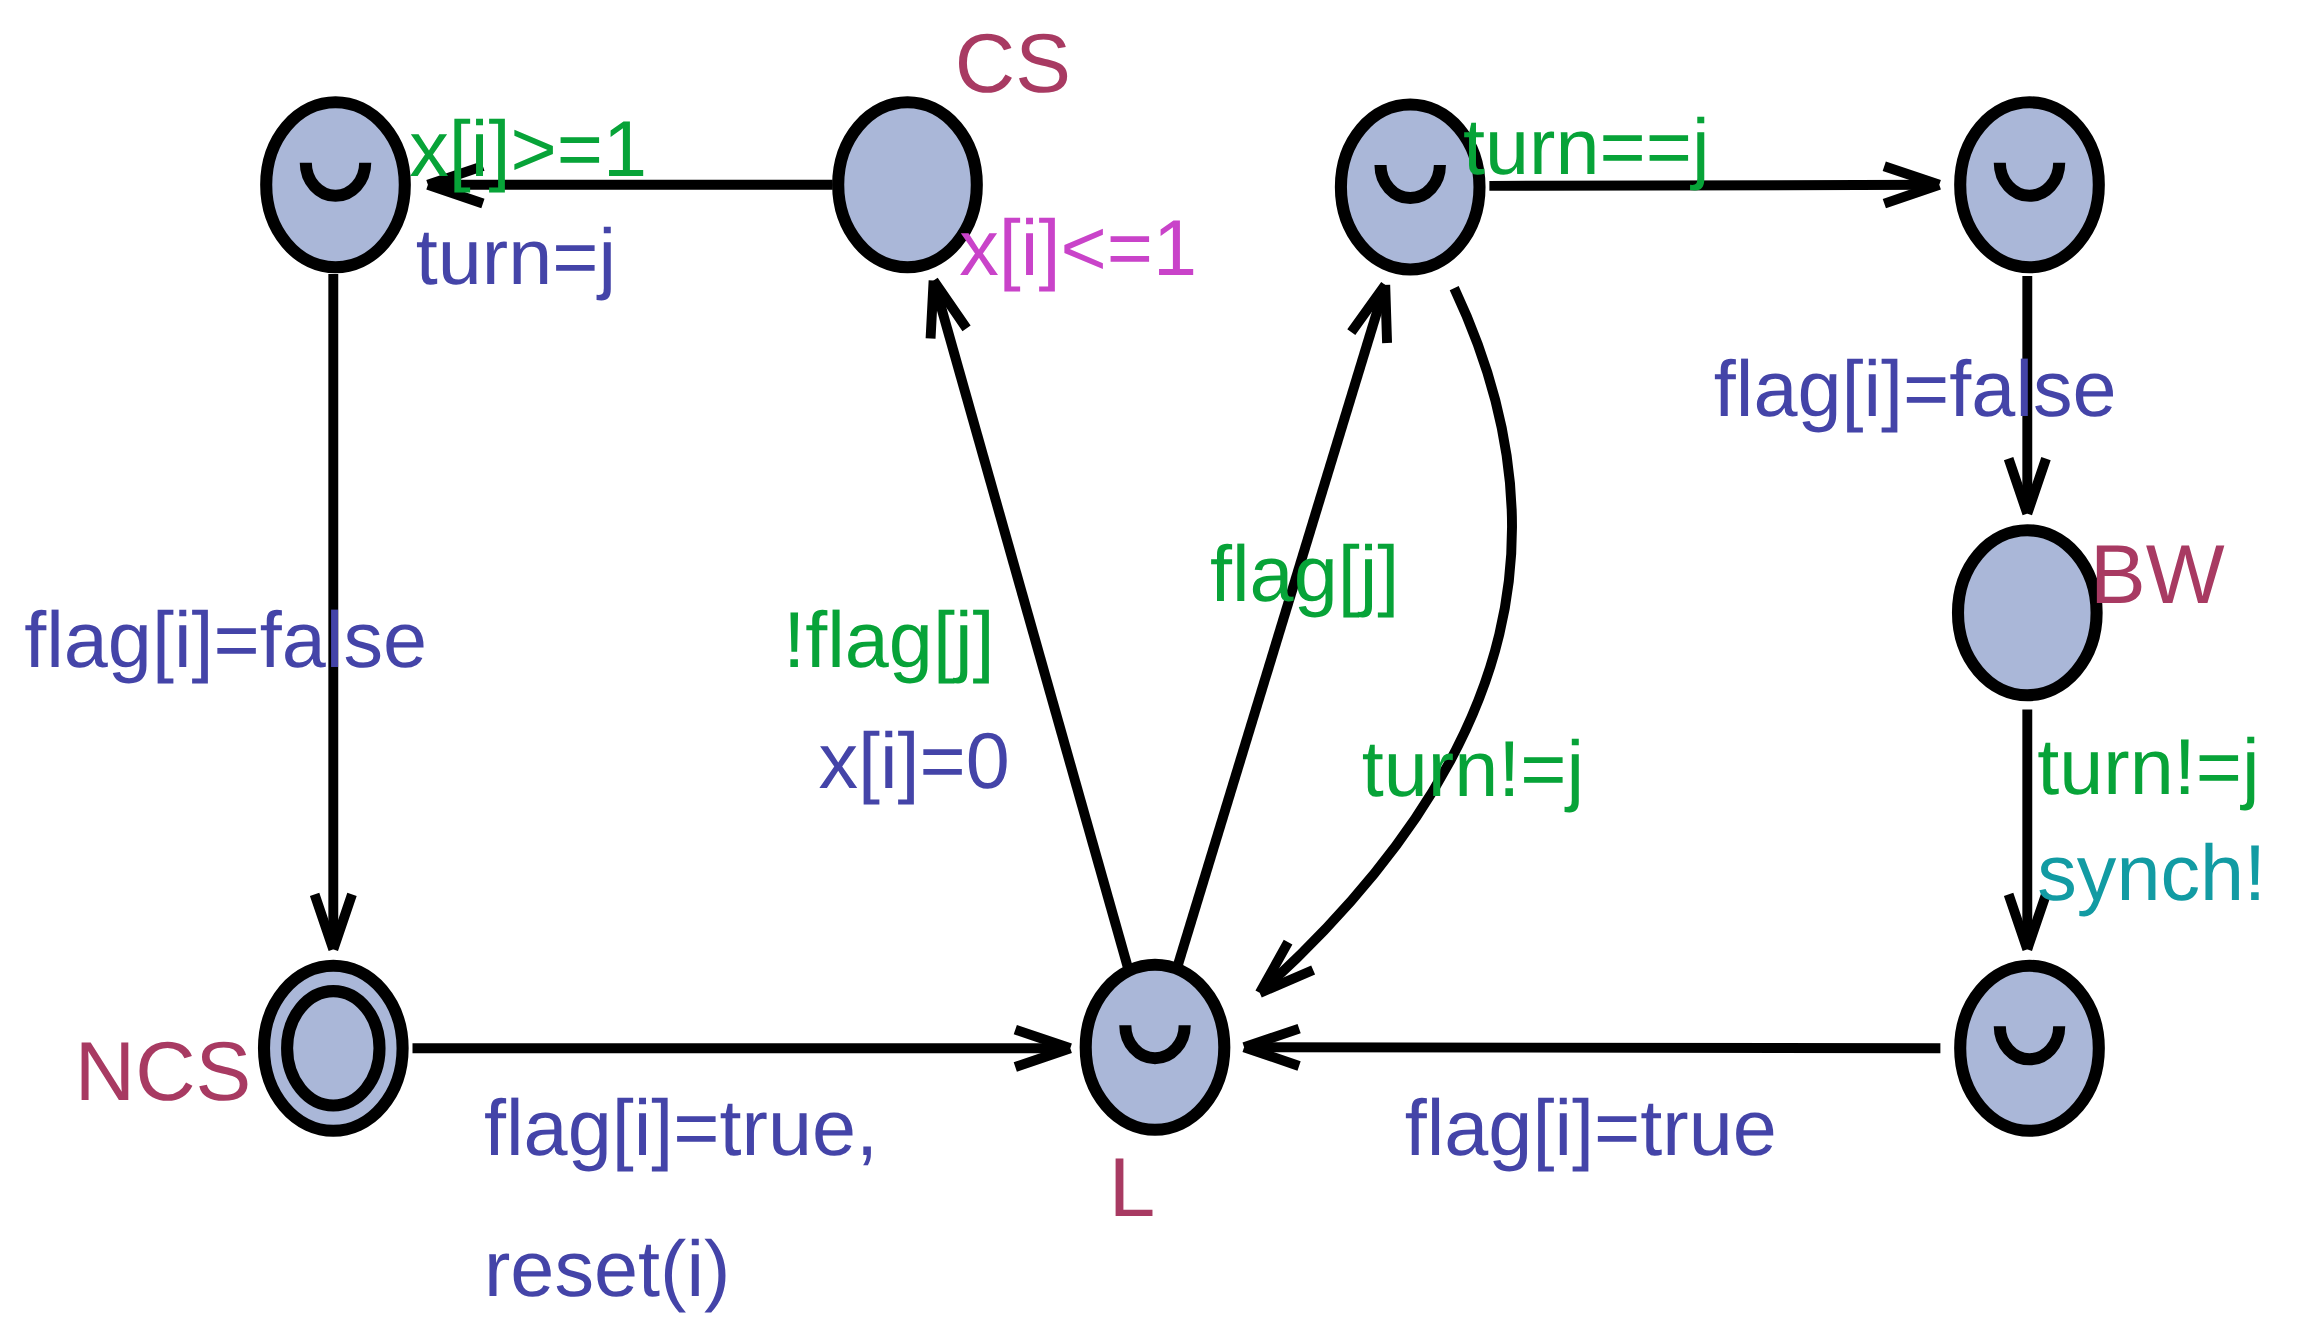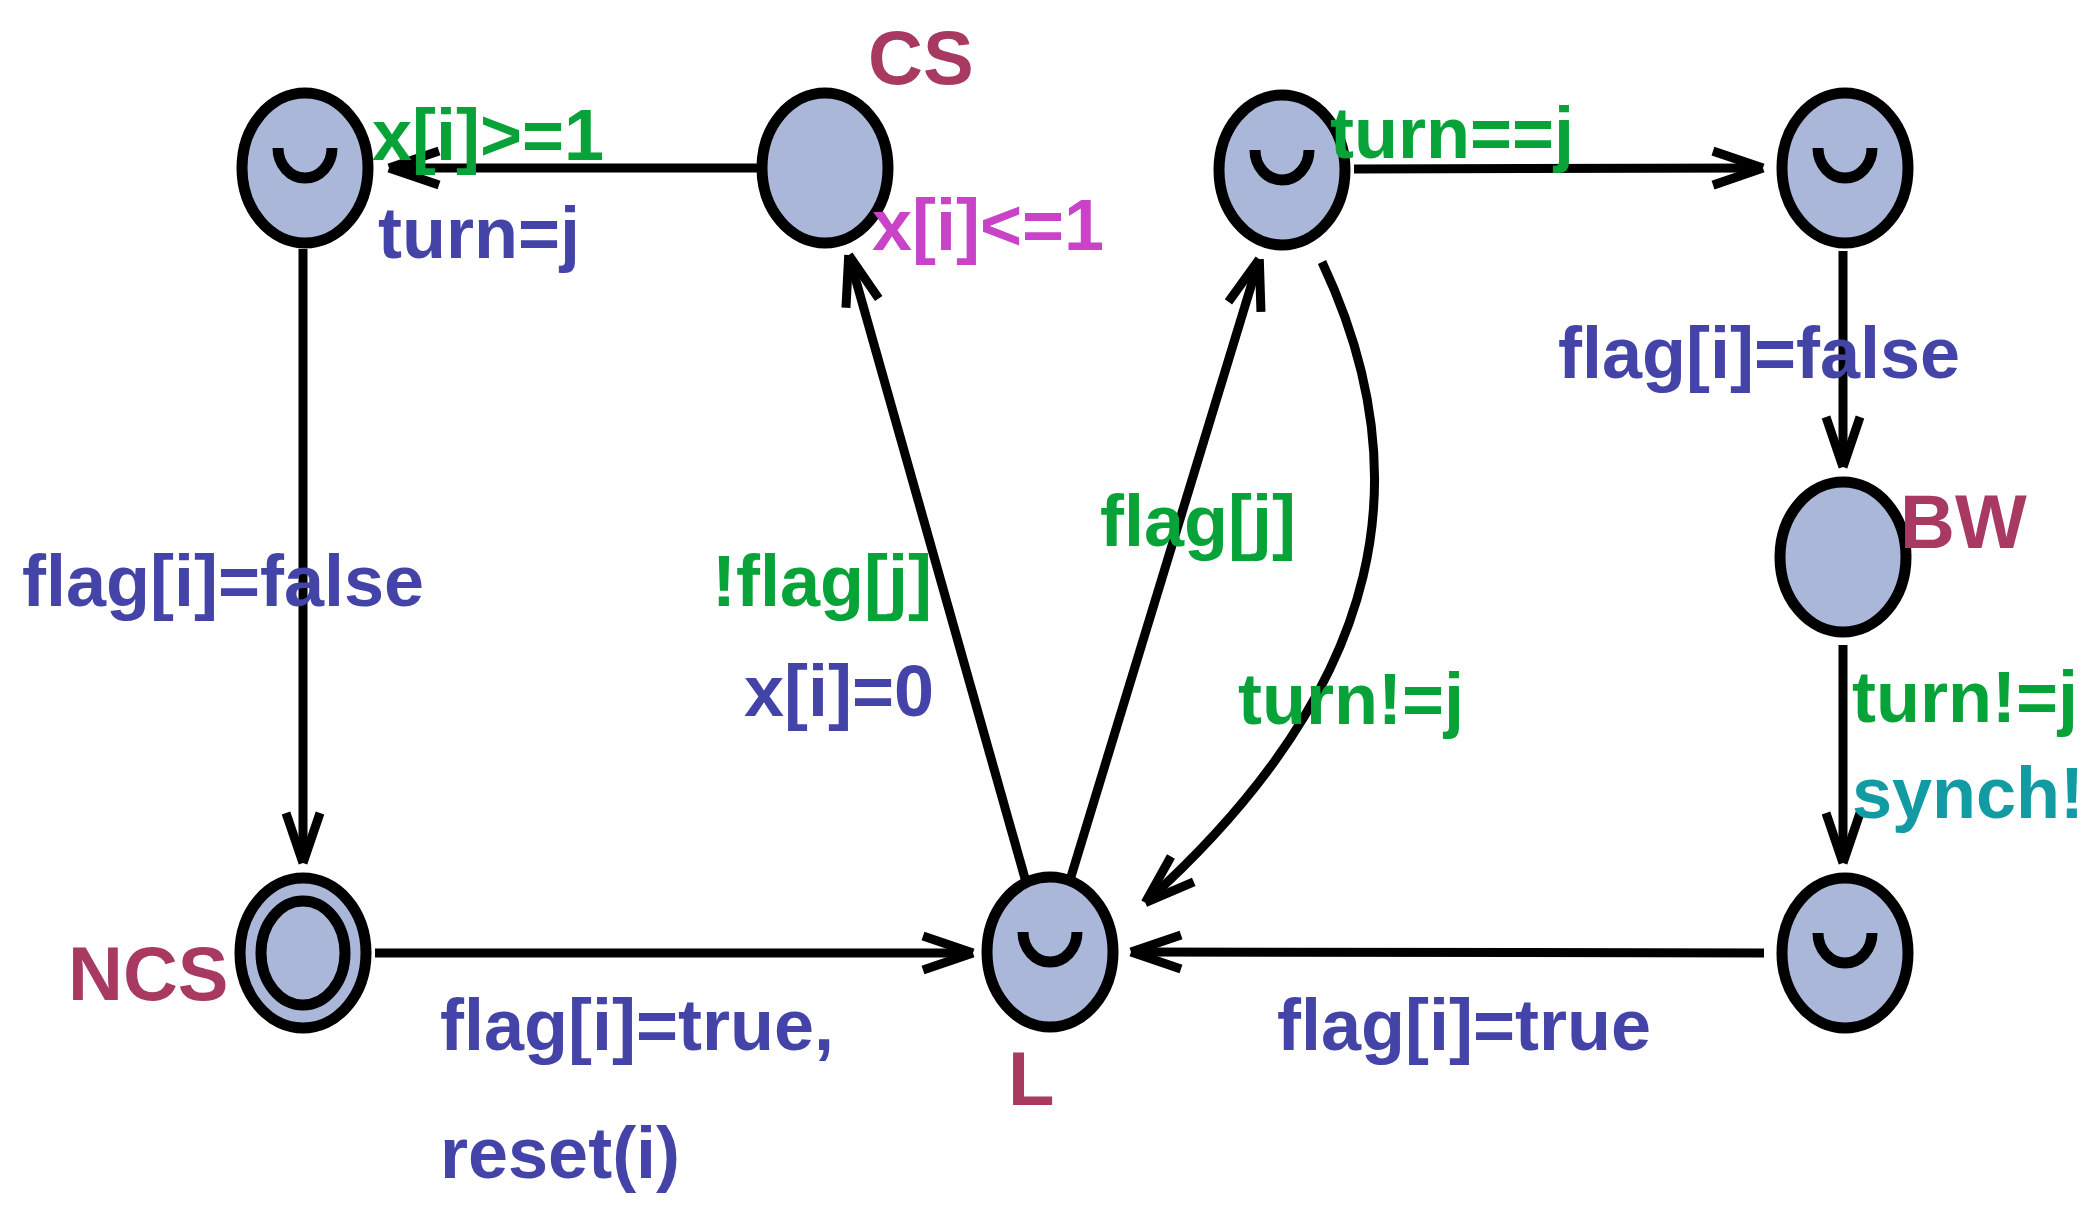--- a/index.html
+++ b/index.html
@@ -1,16 +1,16 @@
 <!DOCTYPE html>
 <html><head>
 <meta charset="utf-8">
 <style>
   html,body{margin:0;padding:0;background:#ffffff;}
-  .canvas-wrap{width:2088px;height:1219px;position:relative;background:#ffffff;overflow:hidden;font-weight:bold;}
+  .canvas-wrap{width:2088px;height:1219px;position:relative;background:#ffffff;overflow:hidden;}
   svg text{font-family:"Liberation Sans", sans-serif;font-size:72px;}
   svg .loc-name{font-size:76px;}
   svg path.edge{fill:none;stroke:#000;stroke-width:9;}
   svg ellipse.node{stroke-width:11;}
   svg path.uglyph{fill:none;stroke:#000;stroke-width:11;}
 </style>
 </head>
 <body>
 
 <div class="canvas-wrap">

